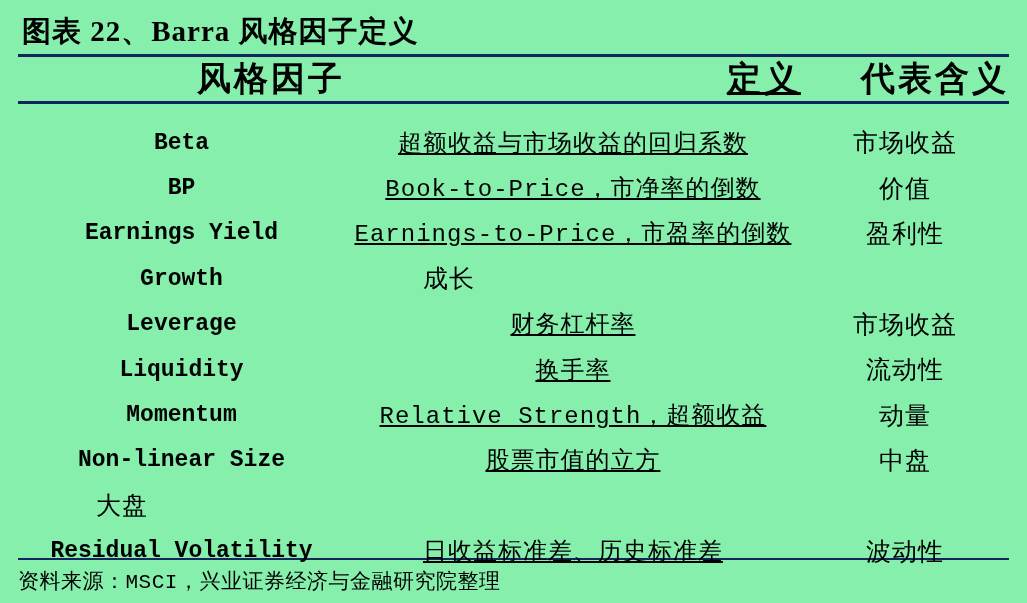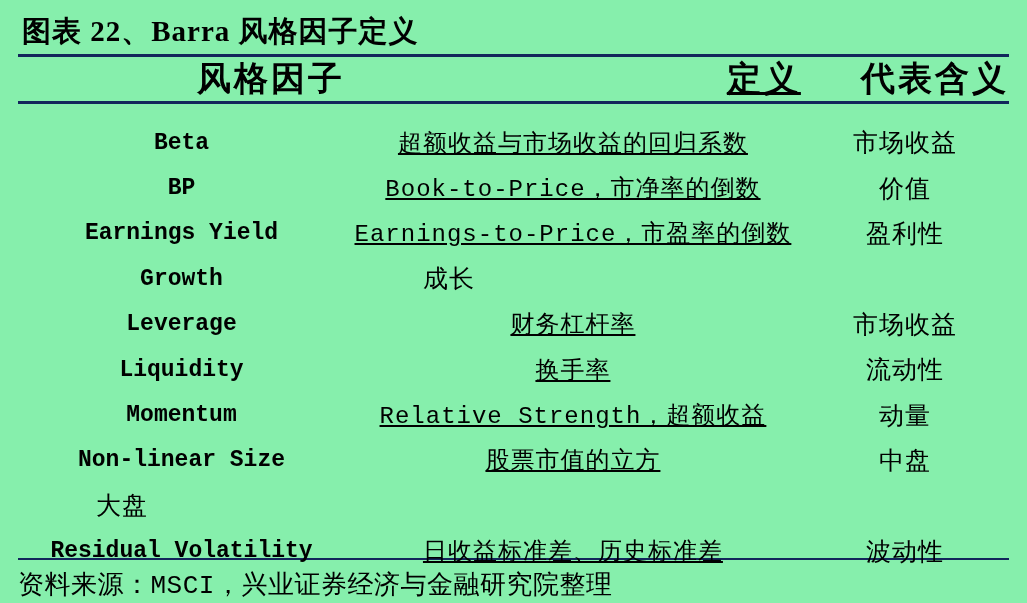--- a/index.html
+++ b/index.html
@@ -77,21 +77,21 @@
     letter-spacing: 1px;
   }
   .cell-meaning {
     font-family: "DejaVu Serif", "Liberation Serif", serif;
     font-weight: normal;
     font-size: 25px;
     letter-spacing: 1px;
   }
   .src-note {
     padding: 7px 0 0 0;
-    font-size: 26px;
+    font-size: 21px;
     font-family: "Liberation Mono", "DejaVu Serif", serif;
     letter-spacing: 0.5px;
     white-space: nowrap;
   }
 </style>
 </head>
 <body>
 
 <div class="page">
 

